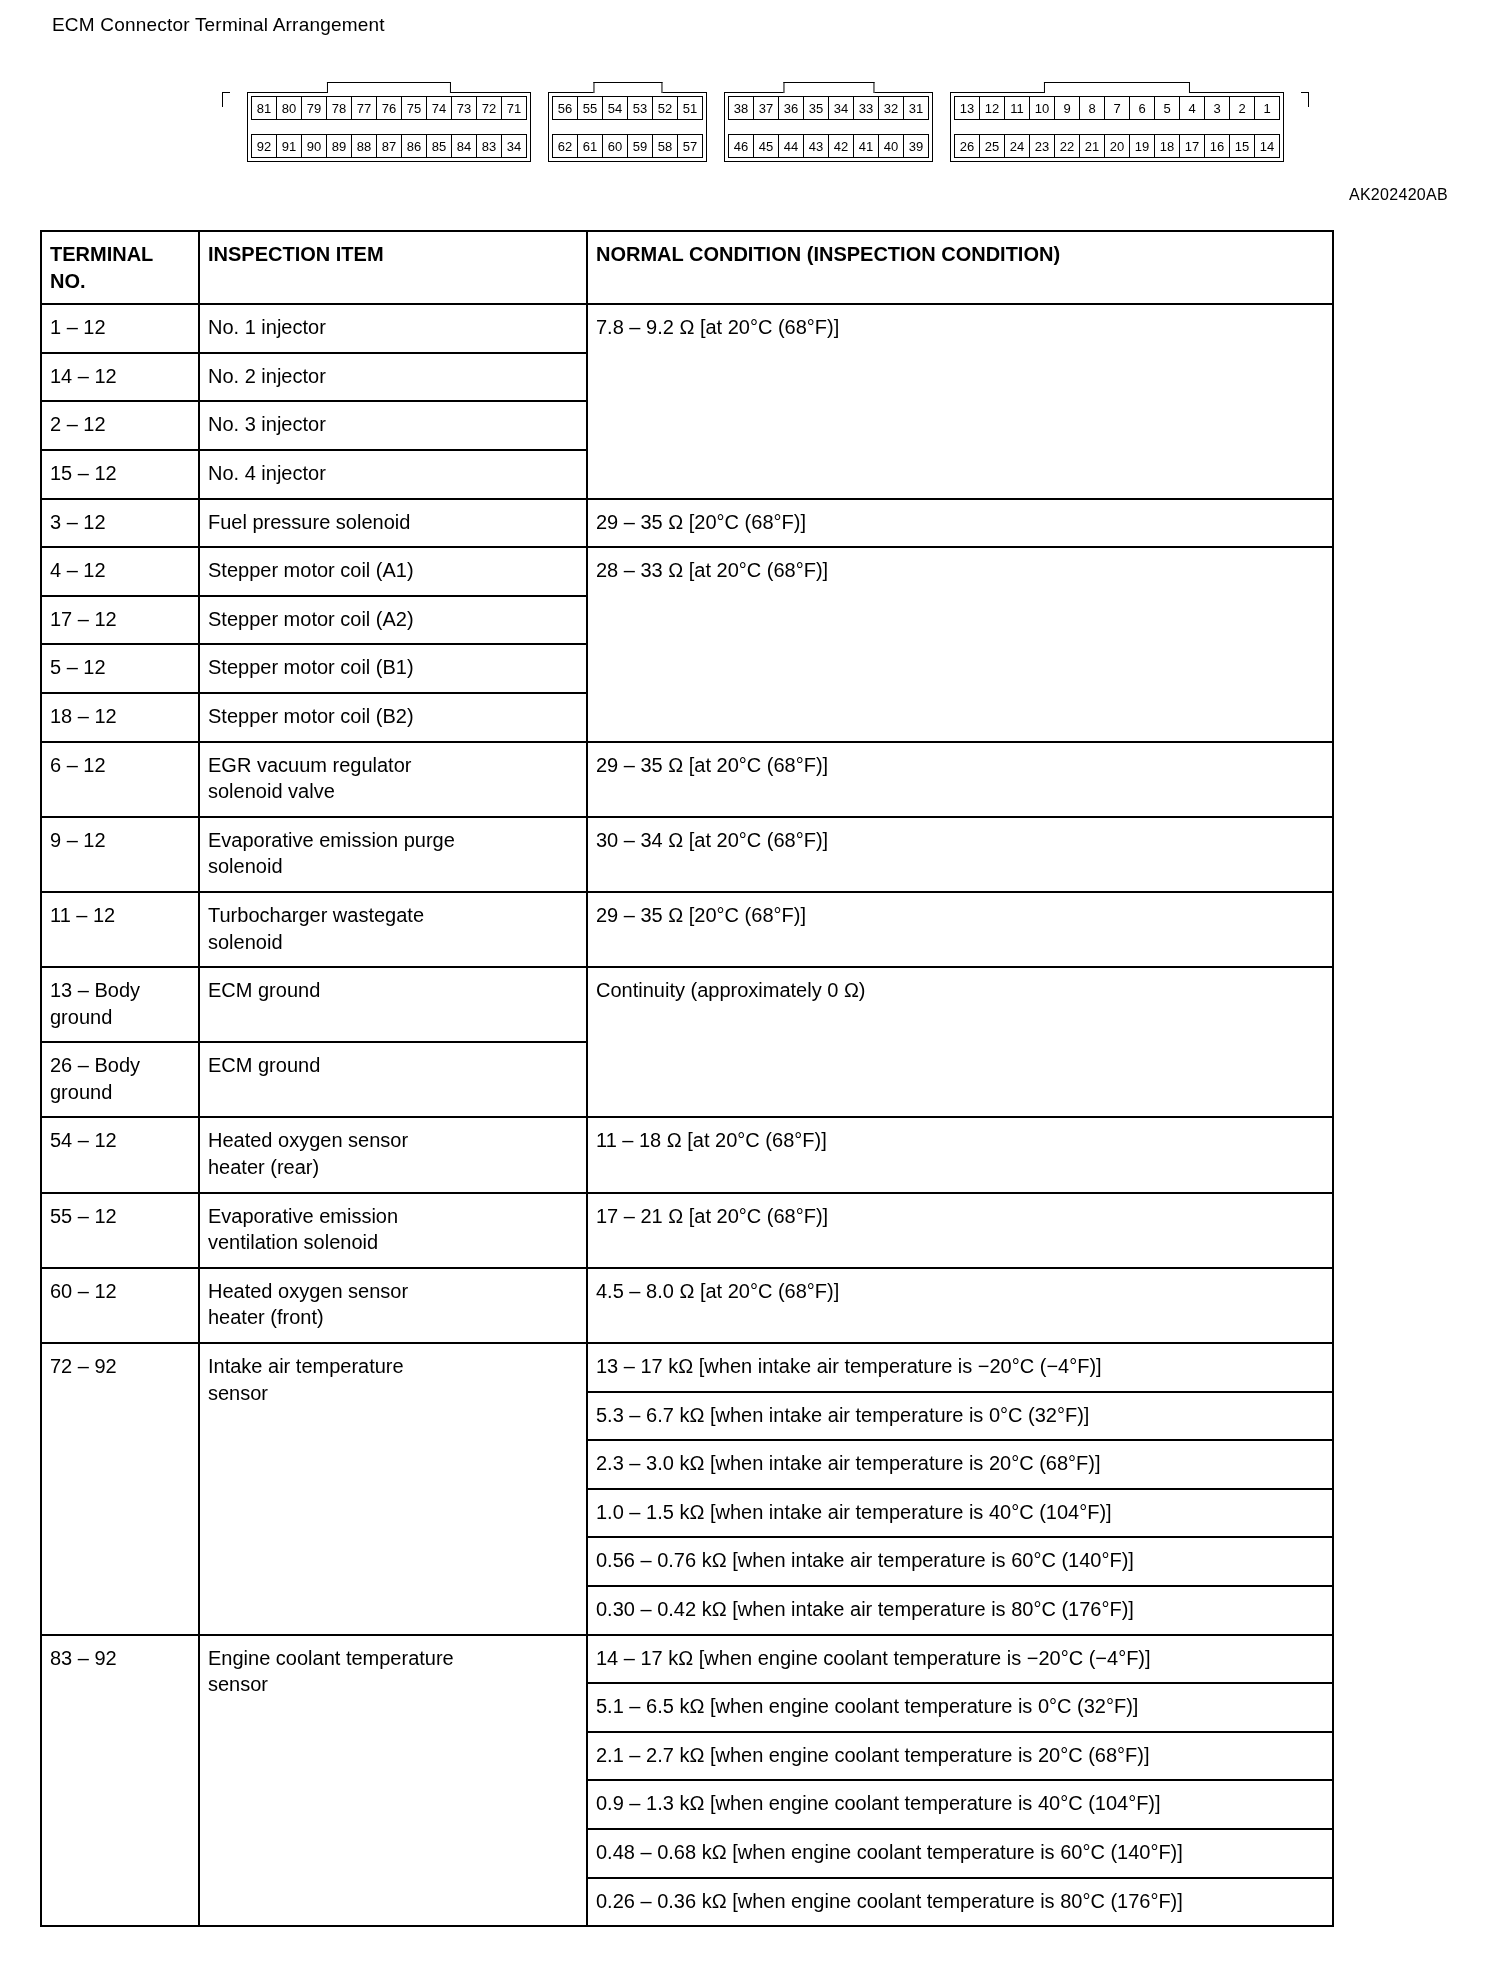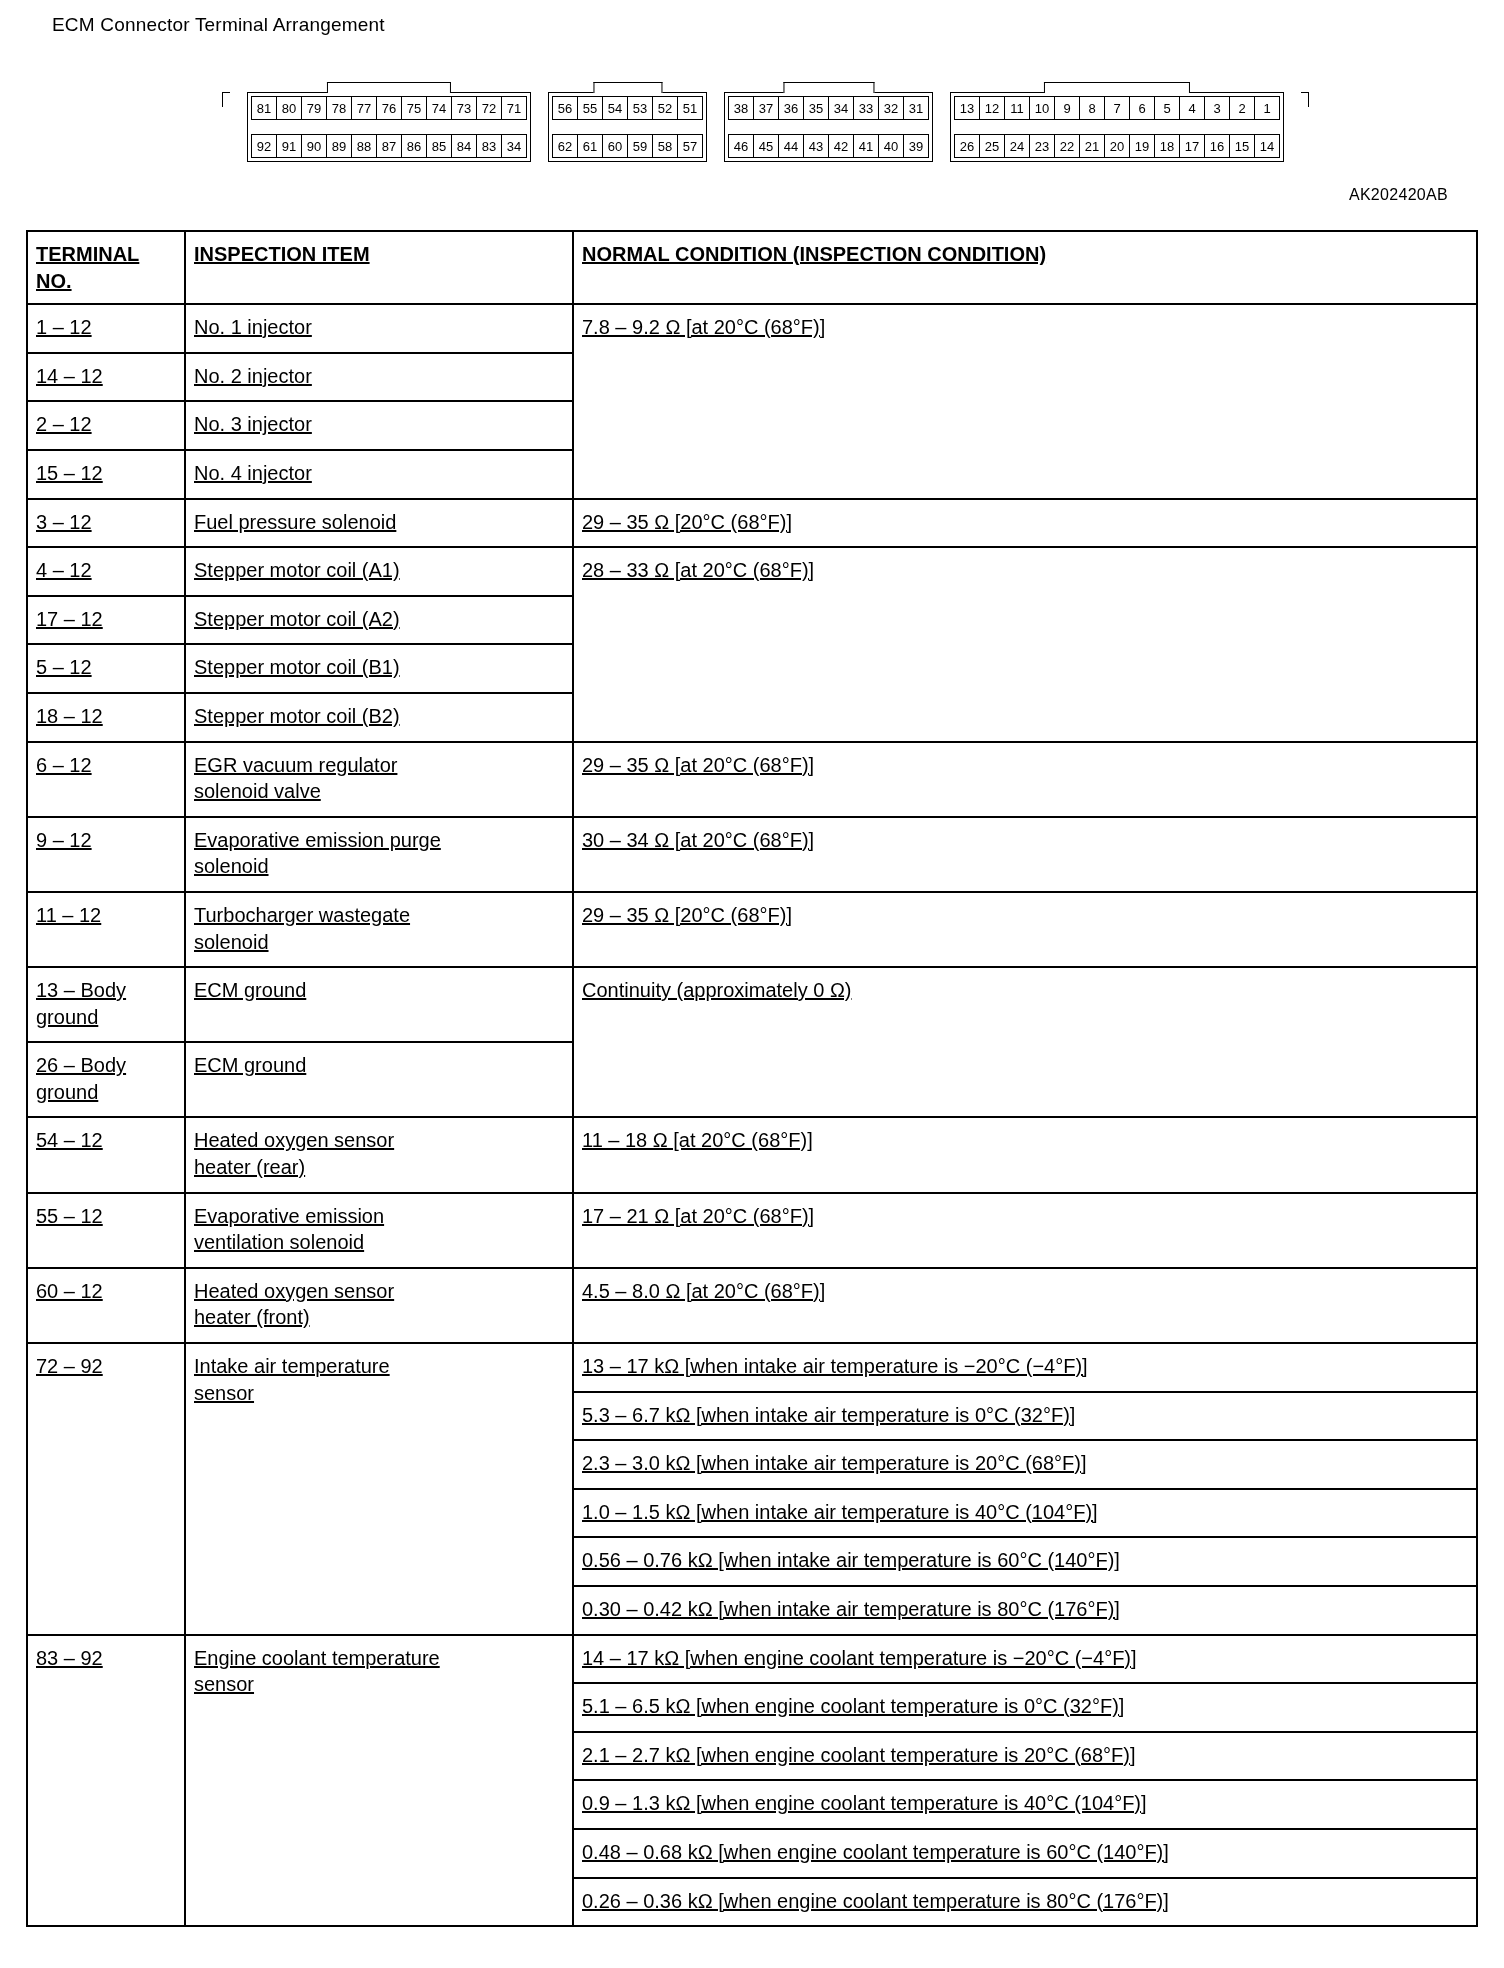--- a/index.html
+++ b/index.html
@@ -67,23 +67,22 @@
   .figure-code {
     margin: 24px 56px 0 0;
     text-align: right;
     font-size: 16px;
     font-weight: normal;
     letter-spacing: 0.3px;
   }
   table.inspection {
     border-collapse: collapse;
     table-layout: fixed;
-    width: 1452px;
-    margin: 26px 0 0 26px;
-    text-decoration: underline;
+    width: 1294px;
+    margin: 26px 0 0 40px;
   }
   col.col-terminal { width: 158px; }
   col.col-item { width: 388px; }
   .inspection th, .inspection td {
     border: 2px solid #000;
     text-align: left;
     vertical-align: top;
     padding: 9px 8px 11px 8px;
     font-size: 20px;
     line-height: 1.33;

